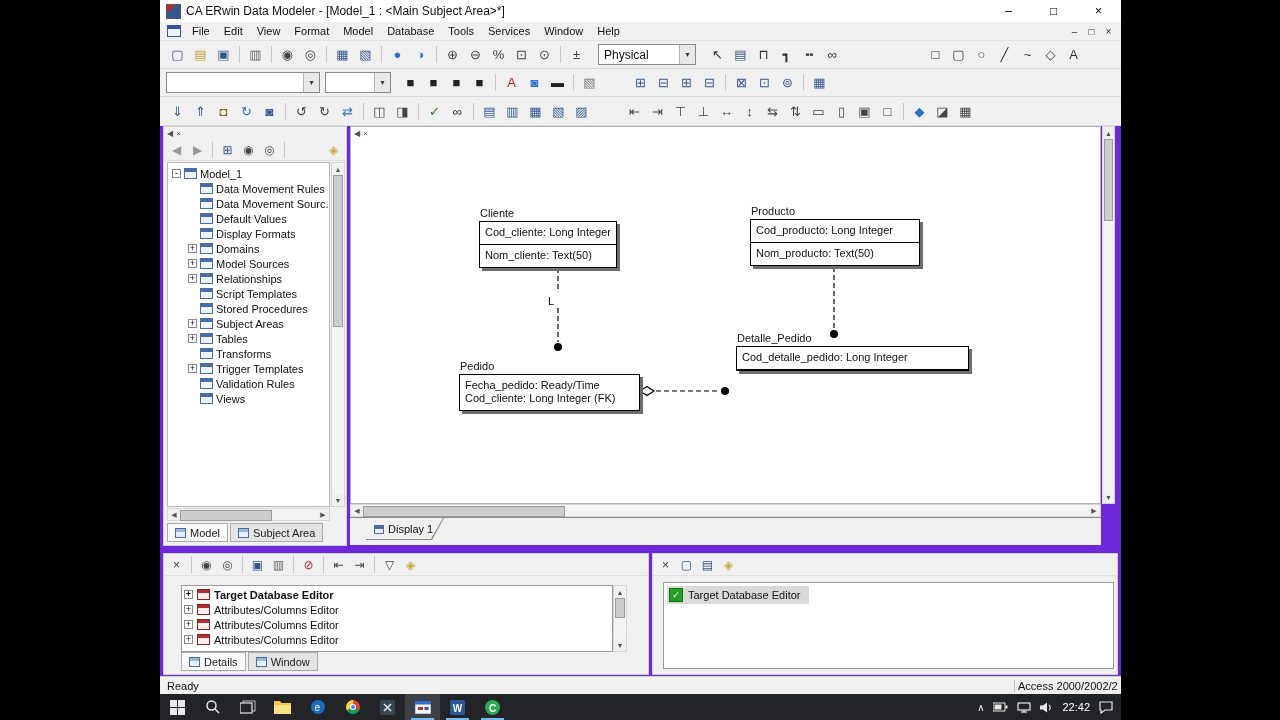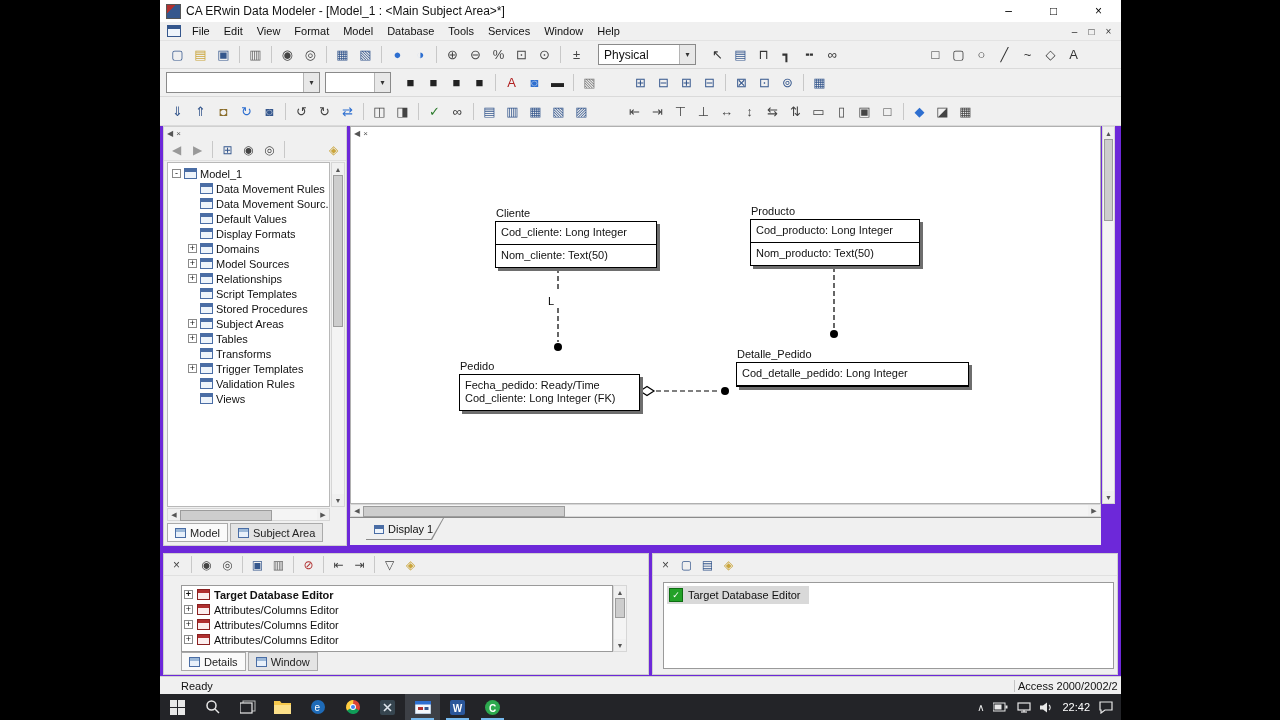--- a/index.html
+++ b/index.html
@@ -80,21 +80,21 @@
   .lrow{height:15px;display:flex;align-items:center;gap:4px;white-space:nowrap}
   .lrow.bold{font-weight:bold}
   .licon{width:13px;height:11px;box-sizing:border-box;border:1px solid #8a2020;background:linear-gradient(#b03030 0 3px,#fbeeee 3px);flex:0 0 13px}
   
   .br-area{position:absolute;left:10px;top:28px;right:3px;bottom:5px;background:#fff;border:1px solid #9a9a9a}
   .br-row{display:inline-flex;align-items:center;gap:5px;height:16px;margin:3px 0 0 3px;padding:1px 8px 1px 2px;background:#d9d9d9}
   .check-ico{width:12px;height:12px;background:#23a127;border:1px solid #0d6e12;display:flex;align-items:center;justify-content:center;color:#fff;font-size:9px}
   .check-ico::after{content:"✓"}
   
   .status{position:absolute;left:0;right:0;bottom:0;height:17px;background:#f0f0f0;border-top:1px solid #d2d2d2;display:flex;align-items:center}
-  .status-l{padding:0 21px}
+  .status-l{padding:0 7px}
   .status-r{margin-left:auto;width:100px;border-left:1px solid #c4c4c4;padding:0 3px;white-space:nowrap;overflow:hidden}
   
   .taskbar{position:absolute;left:160px;top:694px;width:961px;height:26px;background:#232428;display:flex;align-items:stretch}
   .tkb{width:35px;display:flex;align-items:center;justify-content:center;position:relative}
   .tkb.running::after{content:"";position:absolute;left:6px;right:6px;bottom:0;height:2px;background:#76b9ed}
   .tkb.active{background:#3d4046}
   .tray{margin-left:auto;display:flex;align-items:center;gap:9px;padding-right:8px}
   .tray .g{color:#eee;font-size:10px}
   .clock{color:#fff;font-size:11px}
 </style>
@@ -401,21 +401,21 @@
           <line class="dash" x1="483" y1="140" x2="483" y2="202"></line>
           <circle cx="483" cy="207" r="4" fill="#000"></circle>
         </g>
         <g>
           <polygon points="289,264 296,259.5 303,264 296,268.5" fill="#ffffff" stroke="#000" stroke-width="1.2"></polygon>
           <line class="dash" x1="305" y1="264" x2="369" y2="264"></line>
           <circle cx="374" cy="264" r="4" fill="#000"></circle>
         </g>
       </svg>
 
-      <div class="entity" style="left:144px;top:79px;width:162px">
+      <div class="entity" style="left:128px;top:79px;width:138px">
         <div class="ent-name">Cliente</div>
         <div class="ent-box">
             <div class="ent-pk">
               <div>Cod_cliente: Long Integer</div>
             </div>
             <div class="ent-attrs">
               <div>Nom_cliente: Text(50)</div>
             </div>
           </div>
       </div>
@@ -432,21 +432,21 @@
       </div>
       <div class="entity" style="left:108px;top:232px;width:181px">
         <div class="ent-name">Pedido</div>
         <div class="ent-box">
             <div class="ent-attrs">
               <div>Fecha_pedido: Ready/Time</div>
               <div>Cod_cliente: Long Integer (FK)</div>
             </div>
           </div>
       </div>
-      <div class="entity" style="left:385px;top:220px;width:233px">
+      <div class="entity" style="left:385px;top:204px;width:233px">
         <div class="ent-name">Detalle_Pedido</div>
         <div class="ent-box">
             <div class="ent-pk">
               <div>Cod_detalle_pedido: Long Integer</div>
             </div>
           </div>
       </div>
     </div>
 
     <div class="scroll-v cv-vscroll">

